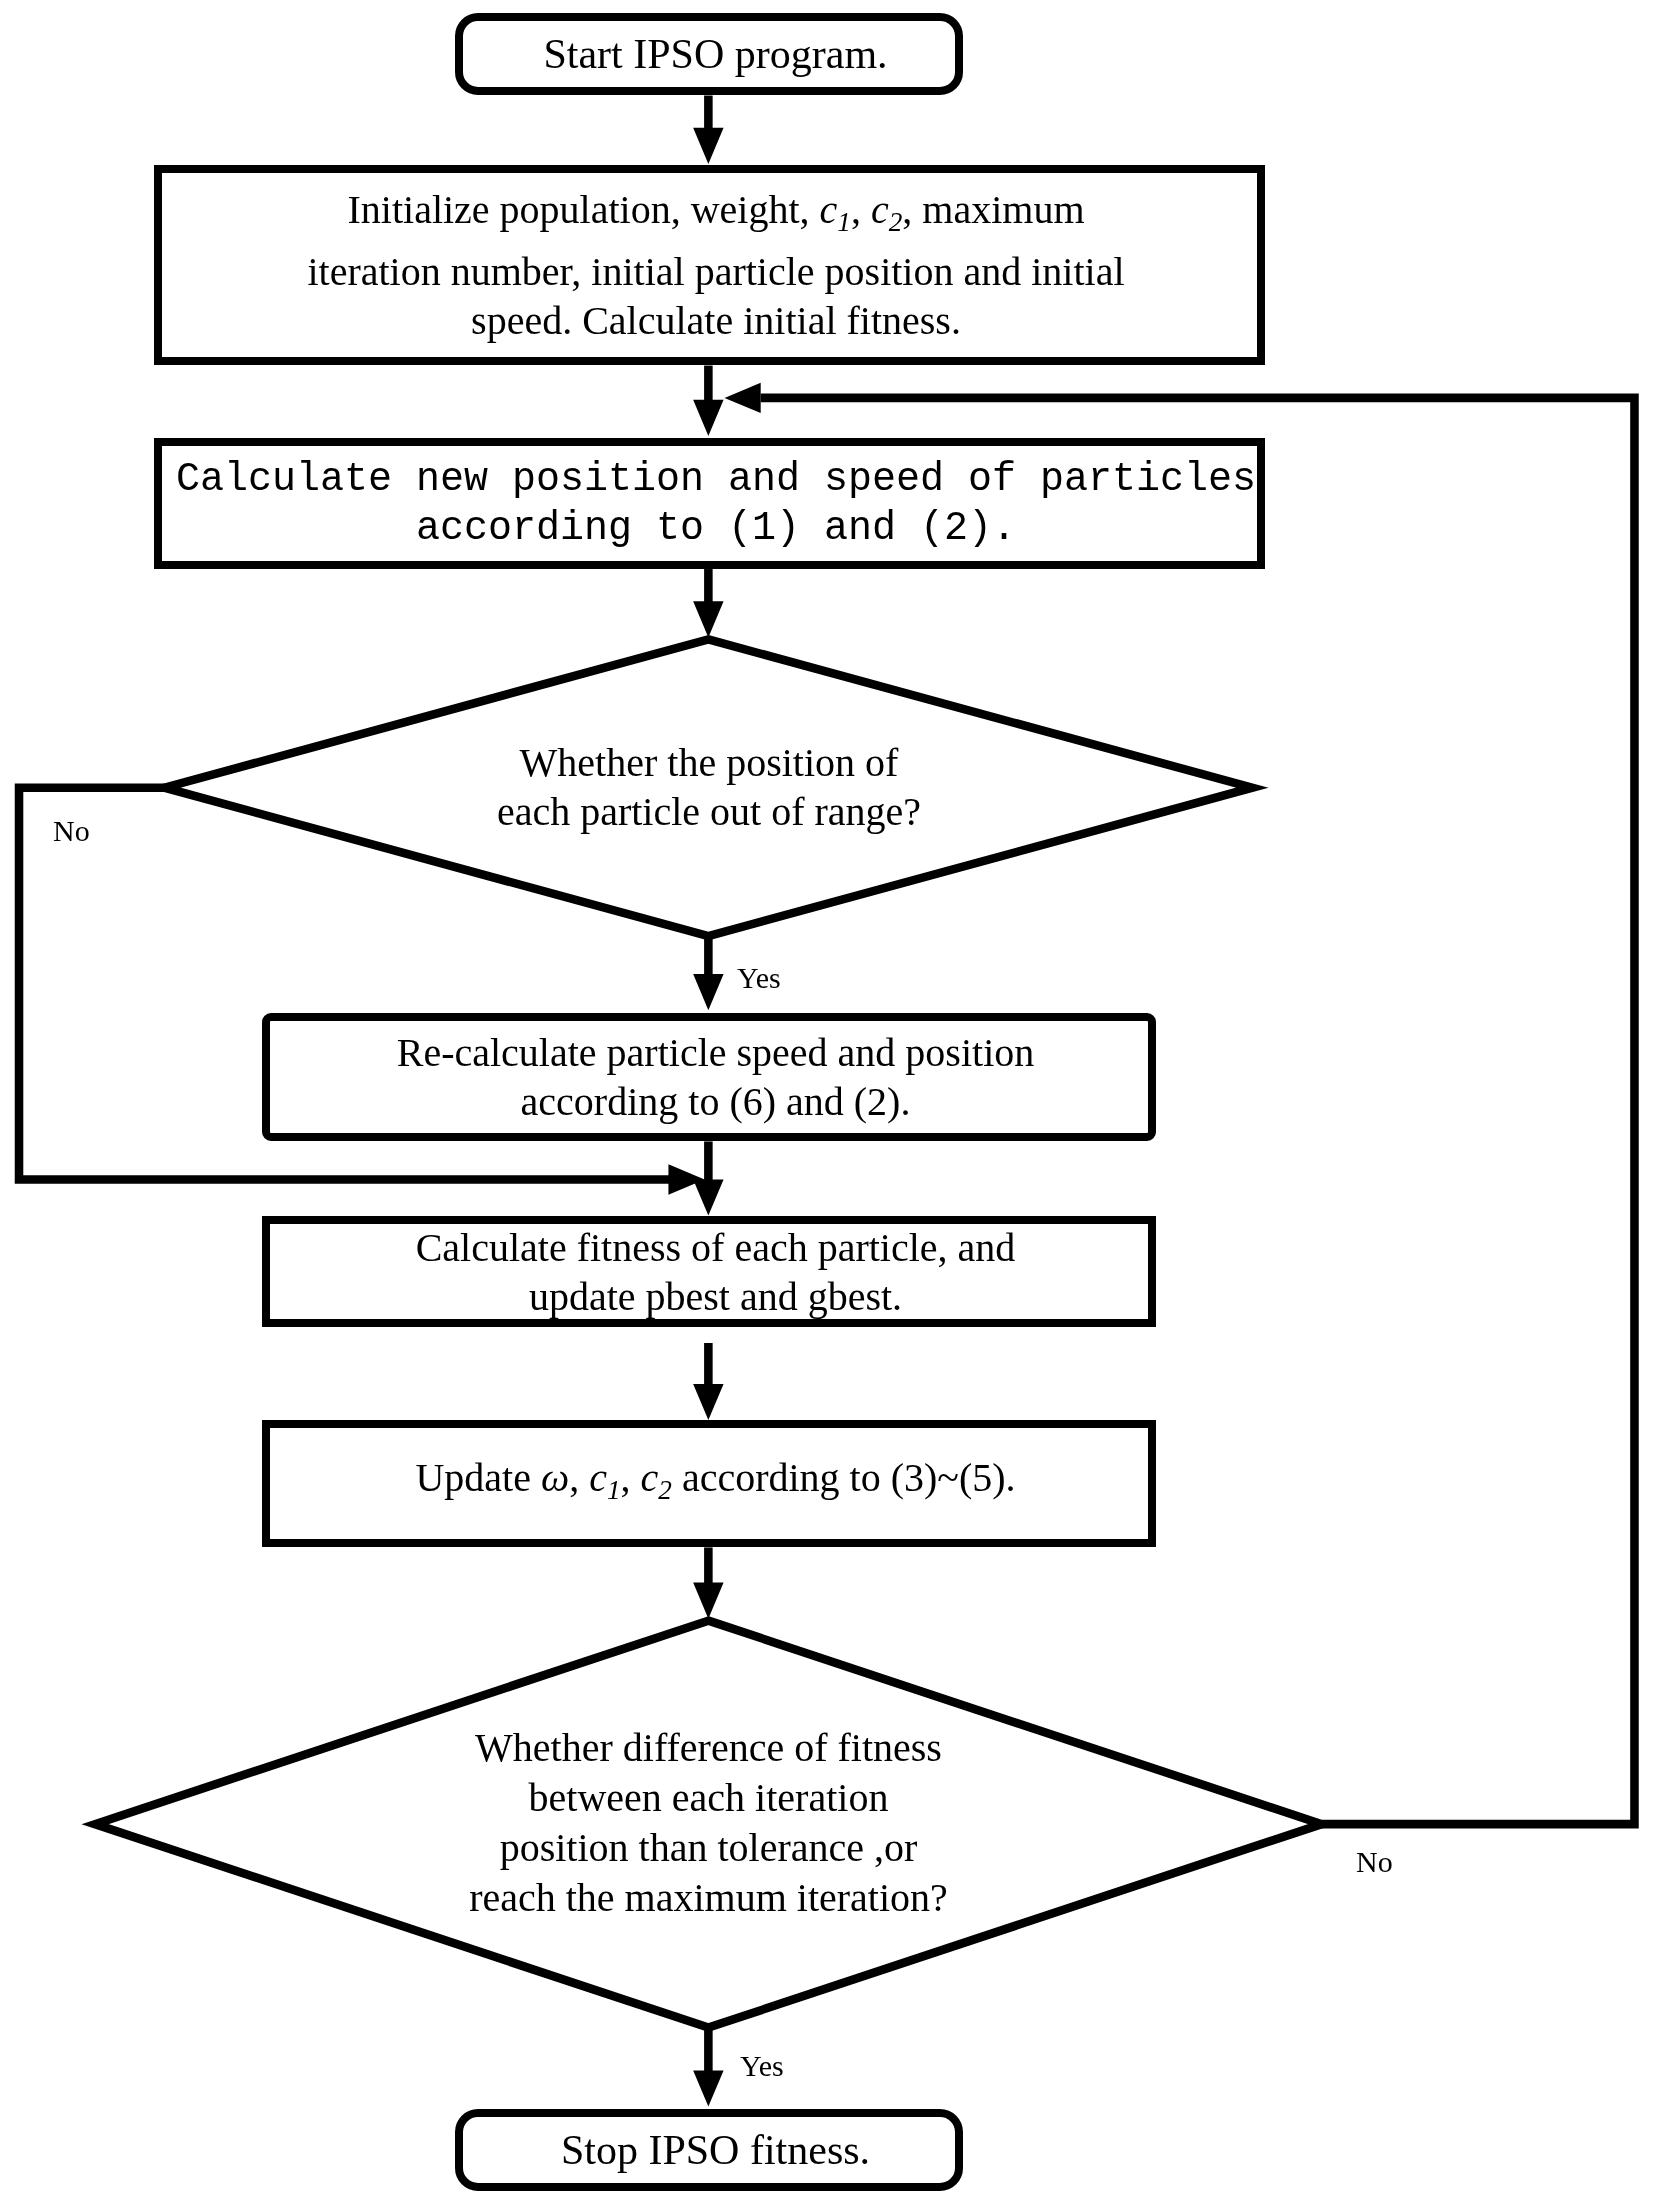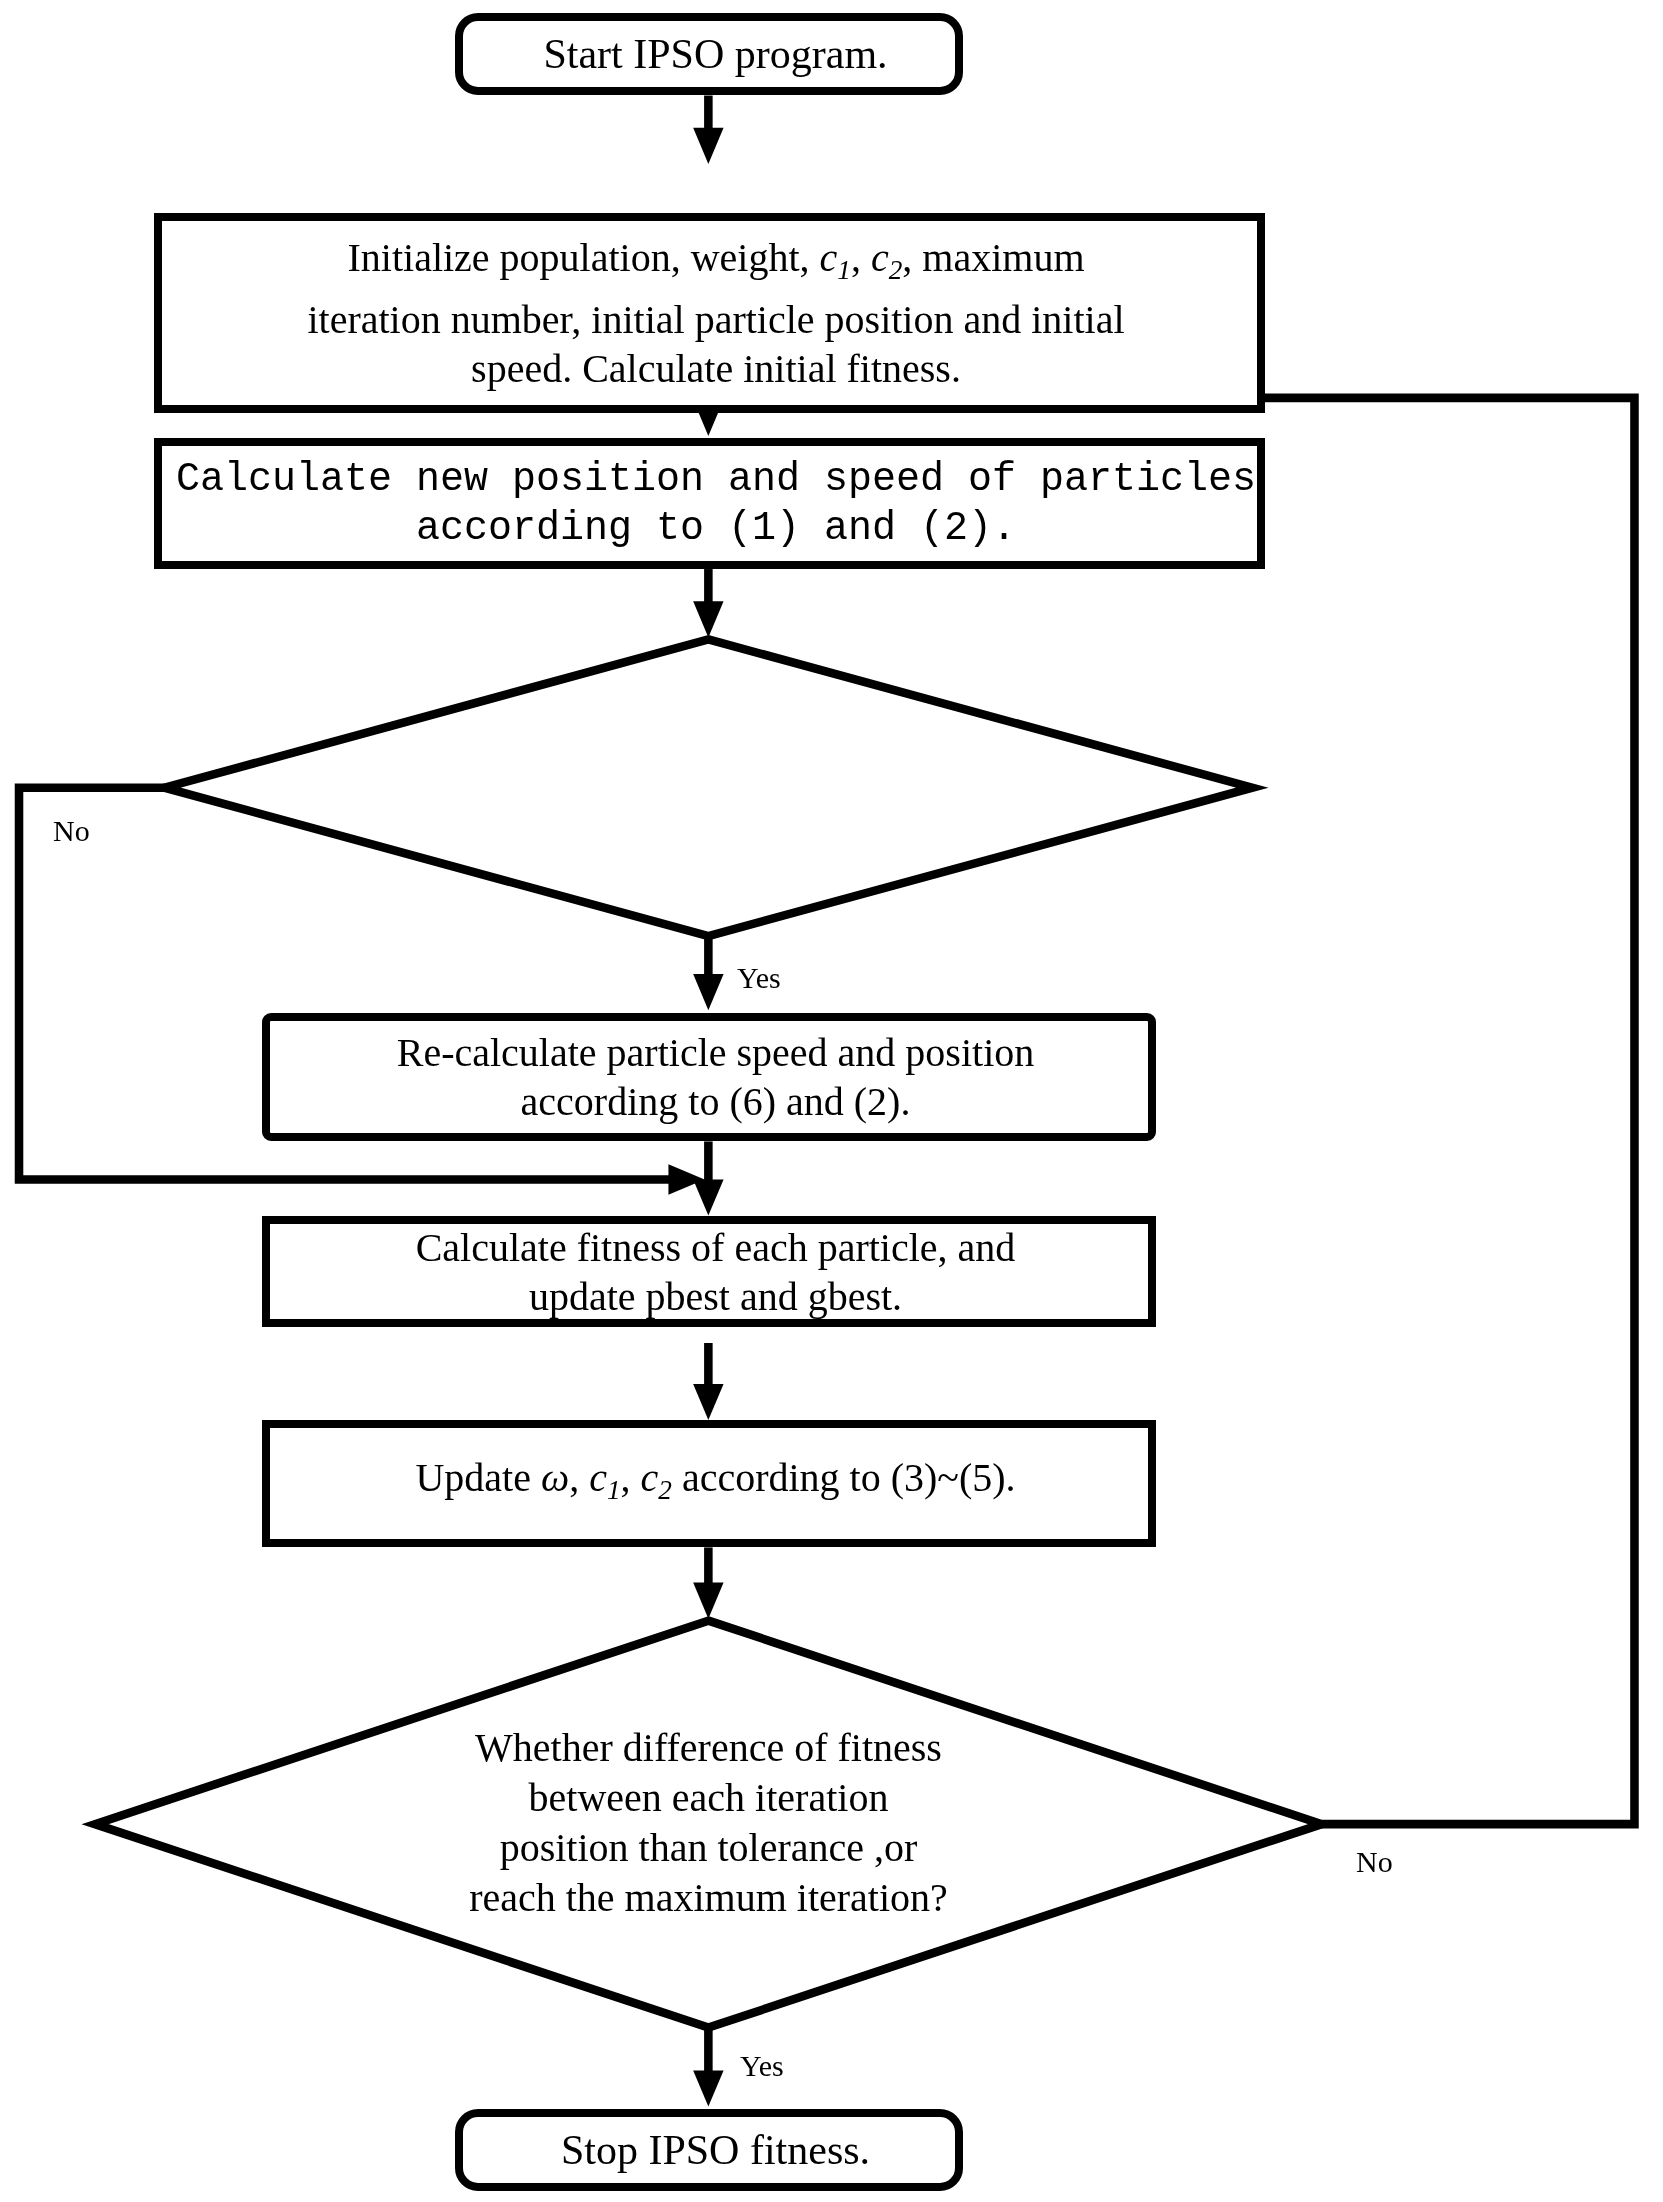--- a/index.html
+++ b/index.html
@@ -75,31 +75,35 @@
     <polygon points="745,1702 729,1664 761,1664" fill="#000000"></polygon>
 
     <line x1="745" y1="2132" x2="745" y2="2181" stroke="#000000" stroke-width="9"></line>
     <polygon points="745,2215 729,2177 761,2177" fill="#000000"></polygon>
   </svg>
 
   <div class="node terminal" style="left:455px;top:13.3px;width:508px;height:82px;">
       <div class="tline"><span>Start IPSO program.</span></div>
     </div>
 
-  <div class="node" style="left:154px;top:165px;width:1111px;height:200px;margin-top:48px;">
+  <div class="node" style="left:154px;top:165px;width:1111px;height:200px;">
       <div class="tline"><span>Initialize population, weight, </span><span class="it">c</span><span class="sub">1</span><span>, </span><span class="it">c</span><span class="sub">2</span><span>, maximum</span></div>
       <div class="tline"><span>iteration number, initial particle position and initial</span></div>
       <div class="tline"><span>speed. Calculate initial fitness.</span></div>
     </div>
 
   <div class="node" style="left:154px;top:438px;width:1111px;height:131px;font-family:Liberation Mono, monospace;">
       <div class="tline"><span>Calculate new position and speed of particles</span></div>
       <div class="tline"><span>according to (1) and (2).</span></div>
     </div>
 
+  <div class="dtext" id="d1-text" style="left:376px;top:738px;width:666px;">
+      <div class="tline"><span>Whether the position of</span></div>
+      <div class="tline"><span>each particle out of range?</span></div>
+    </div>
 
   <div class="node" style="left:262px;top:1013px;width:894px;height:128px;border-radius:9px;">
       <div class="tline"><span>Re-calculate particle speed and position</span></div>
       <div class="tline"><span>according to (6) and (2).</span></div>
     </div>
 
   <div class="node" style="left:262px;top:1216px;width:894px;height:111px;">
       <div class="tline"><span>Calculate fitness of each particle, and</span></div>
       <div class="tline"><span>update pbest and gbest.</span></div>
     </div>

